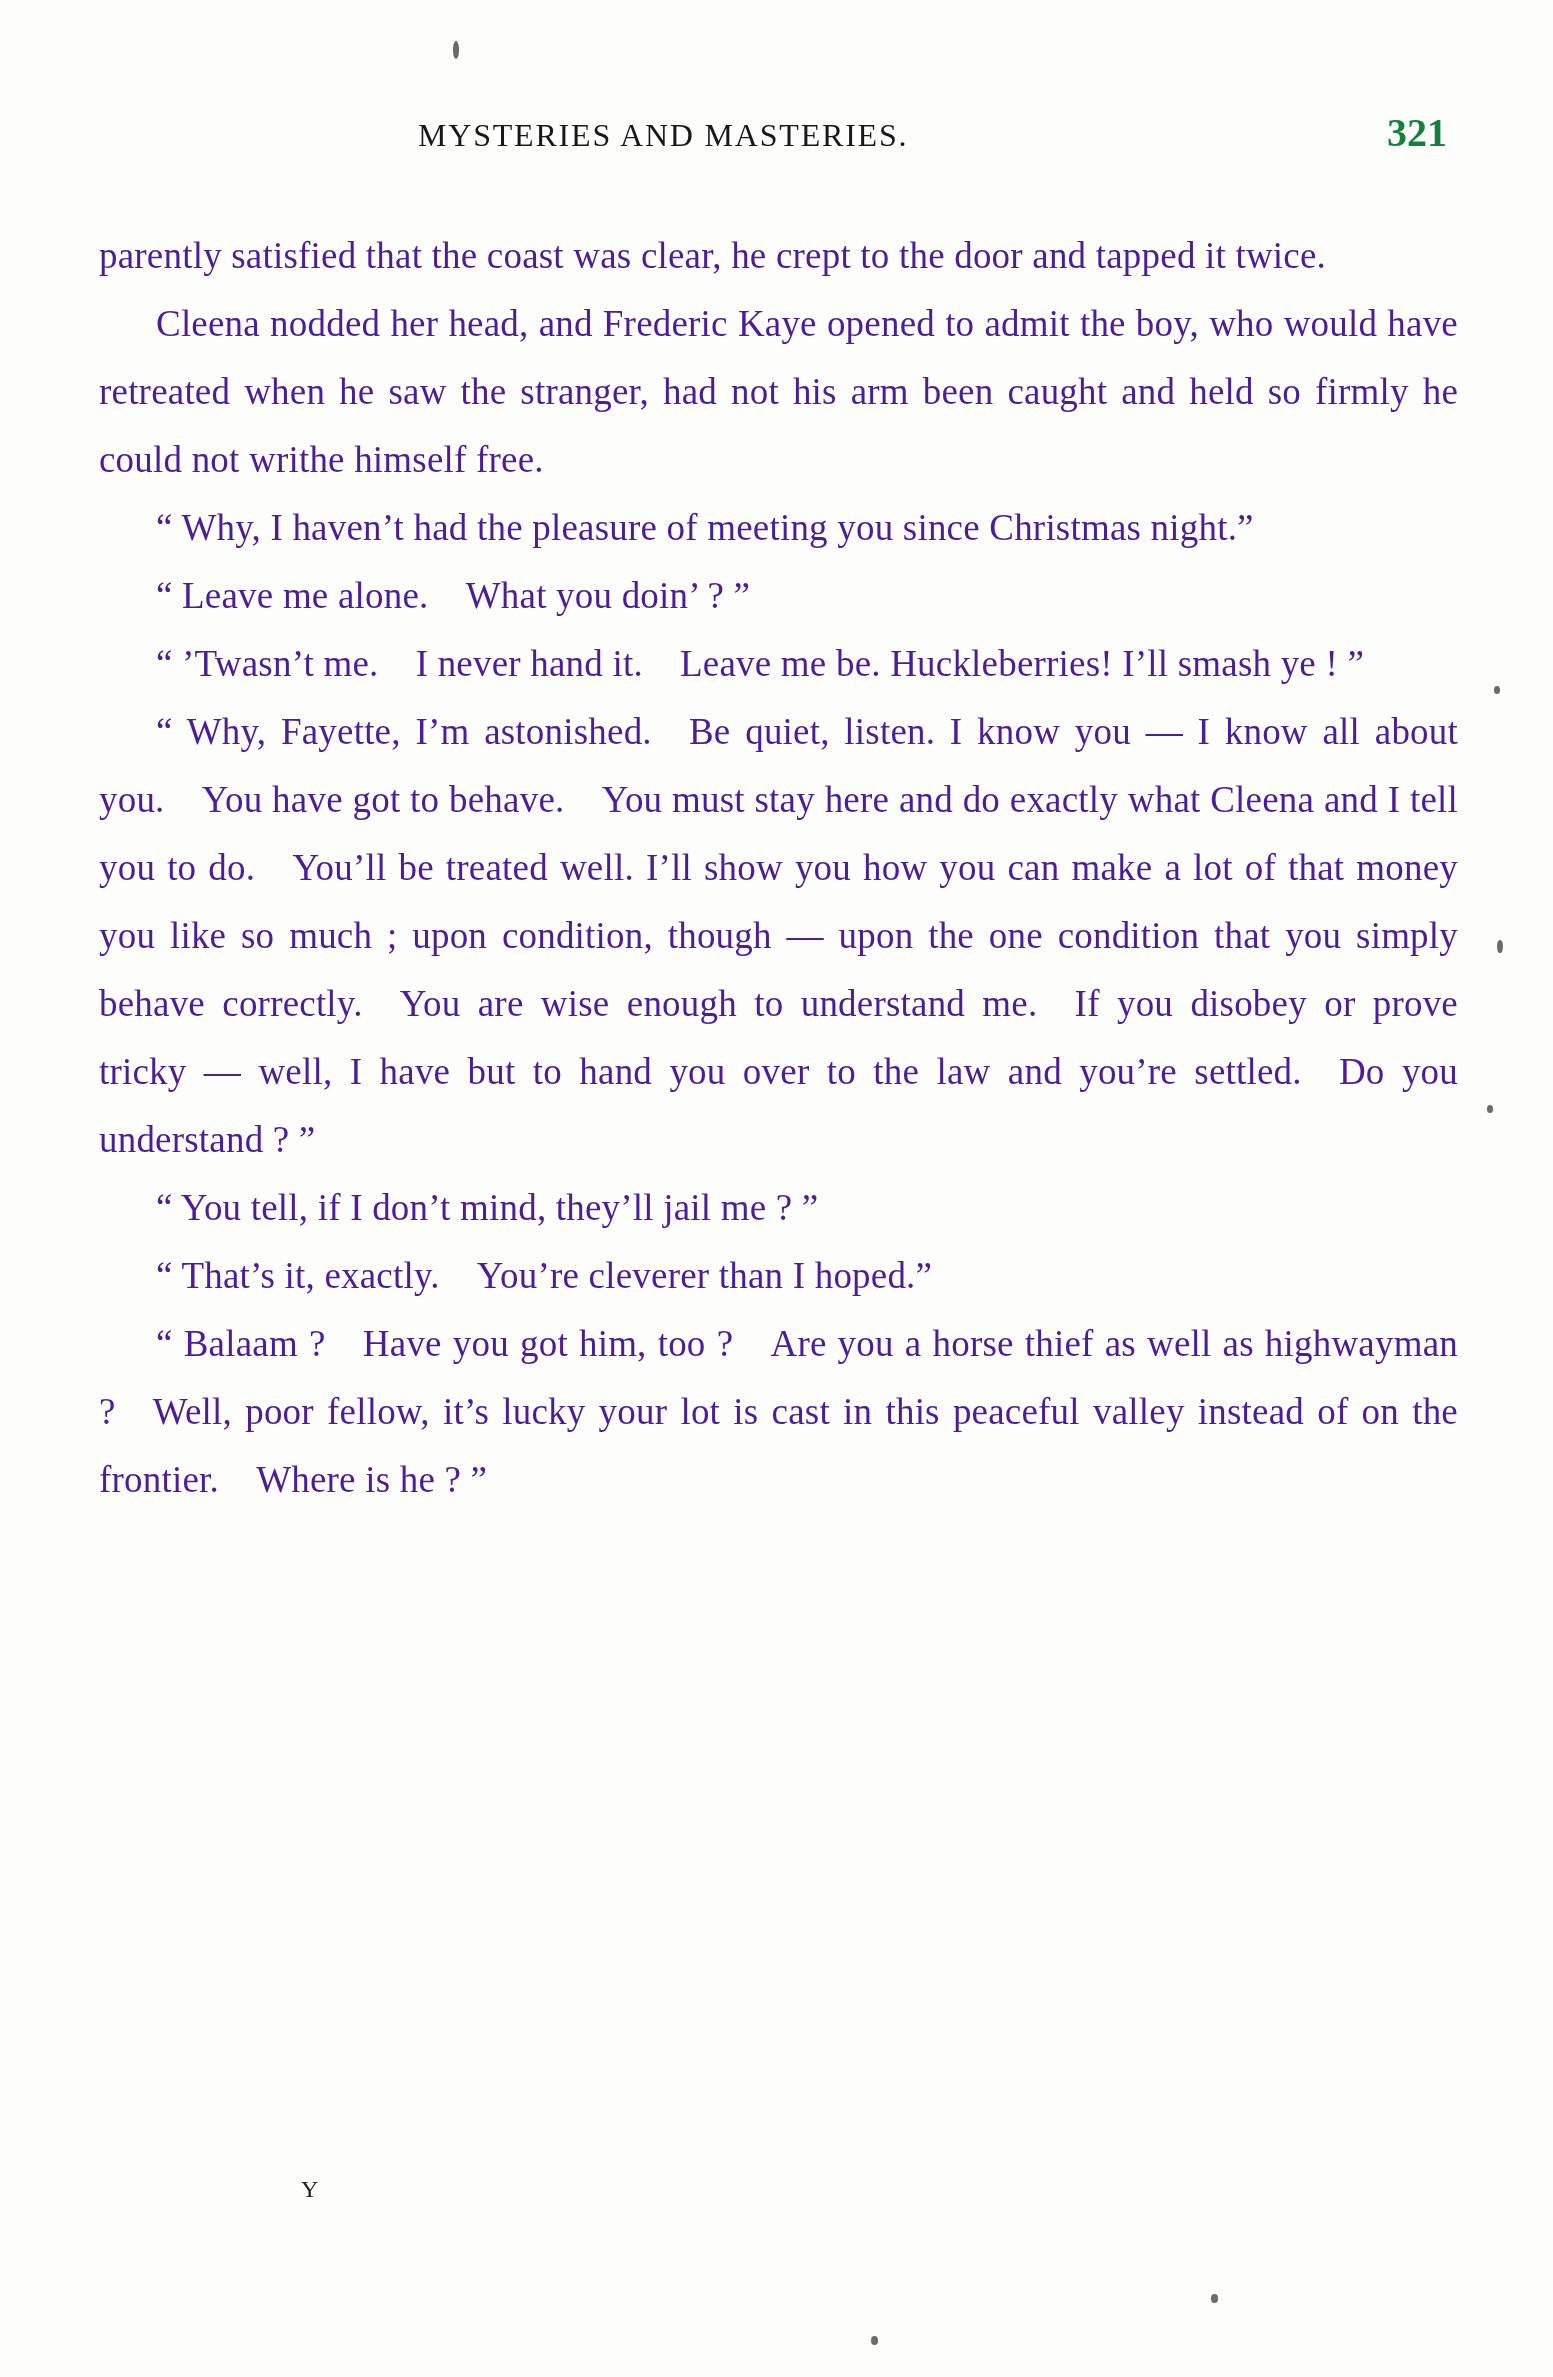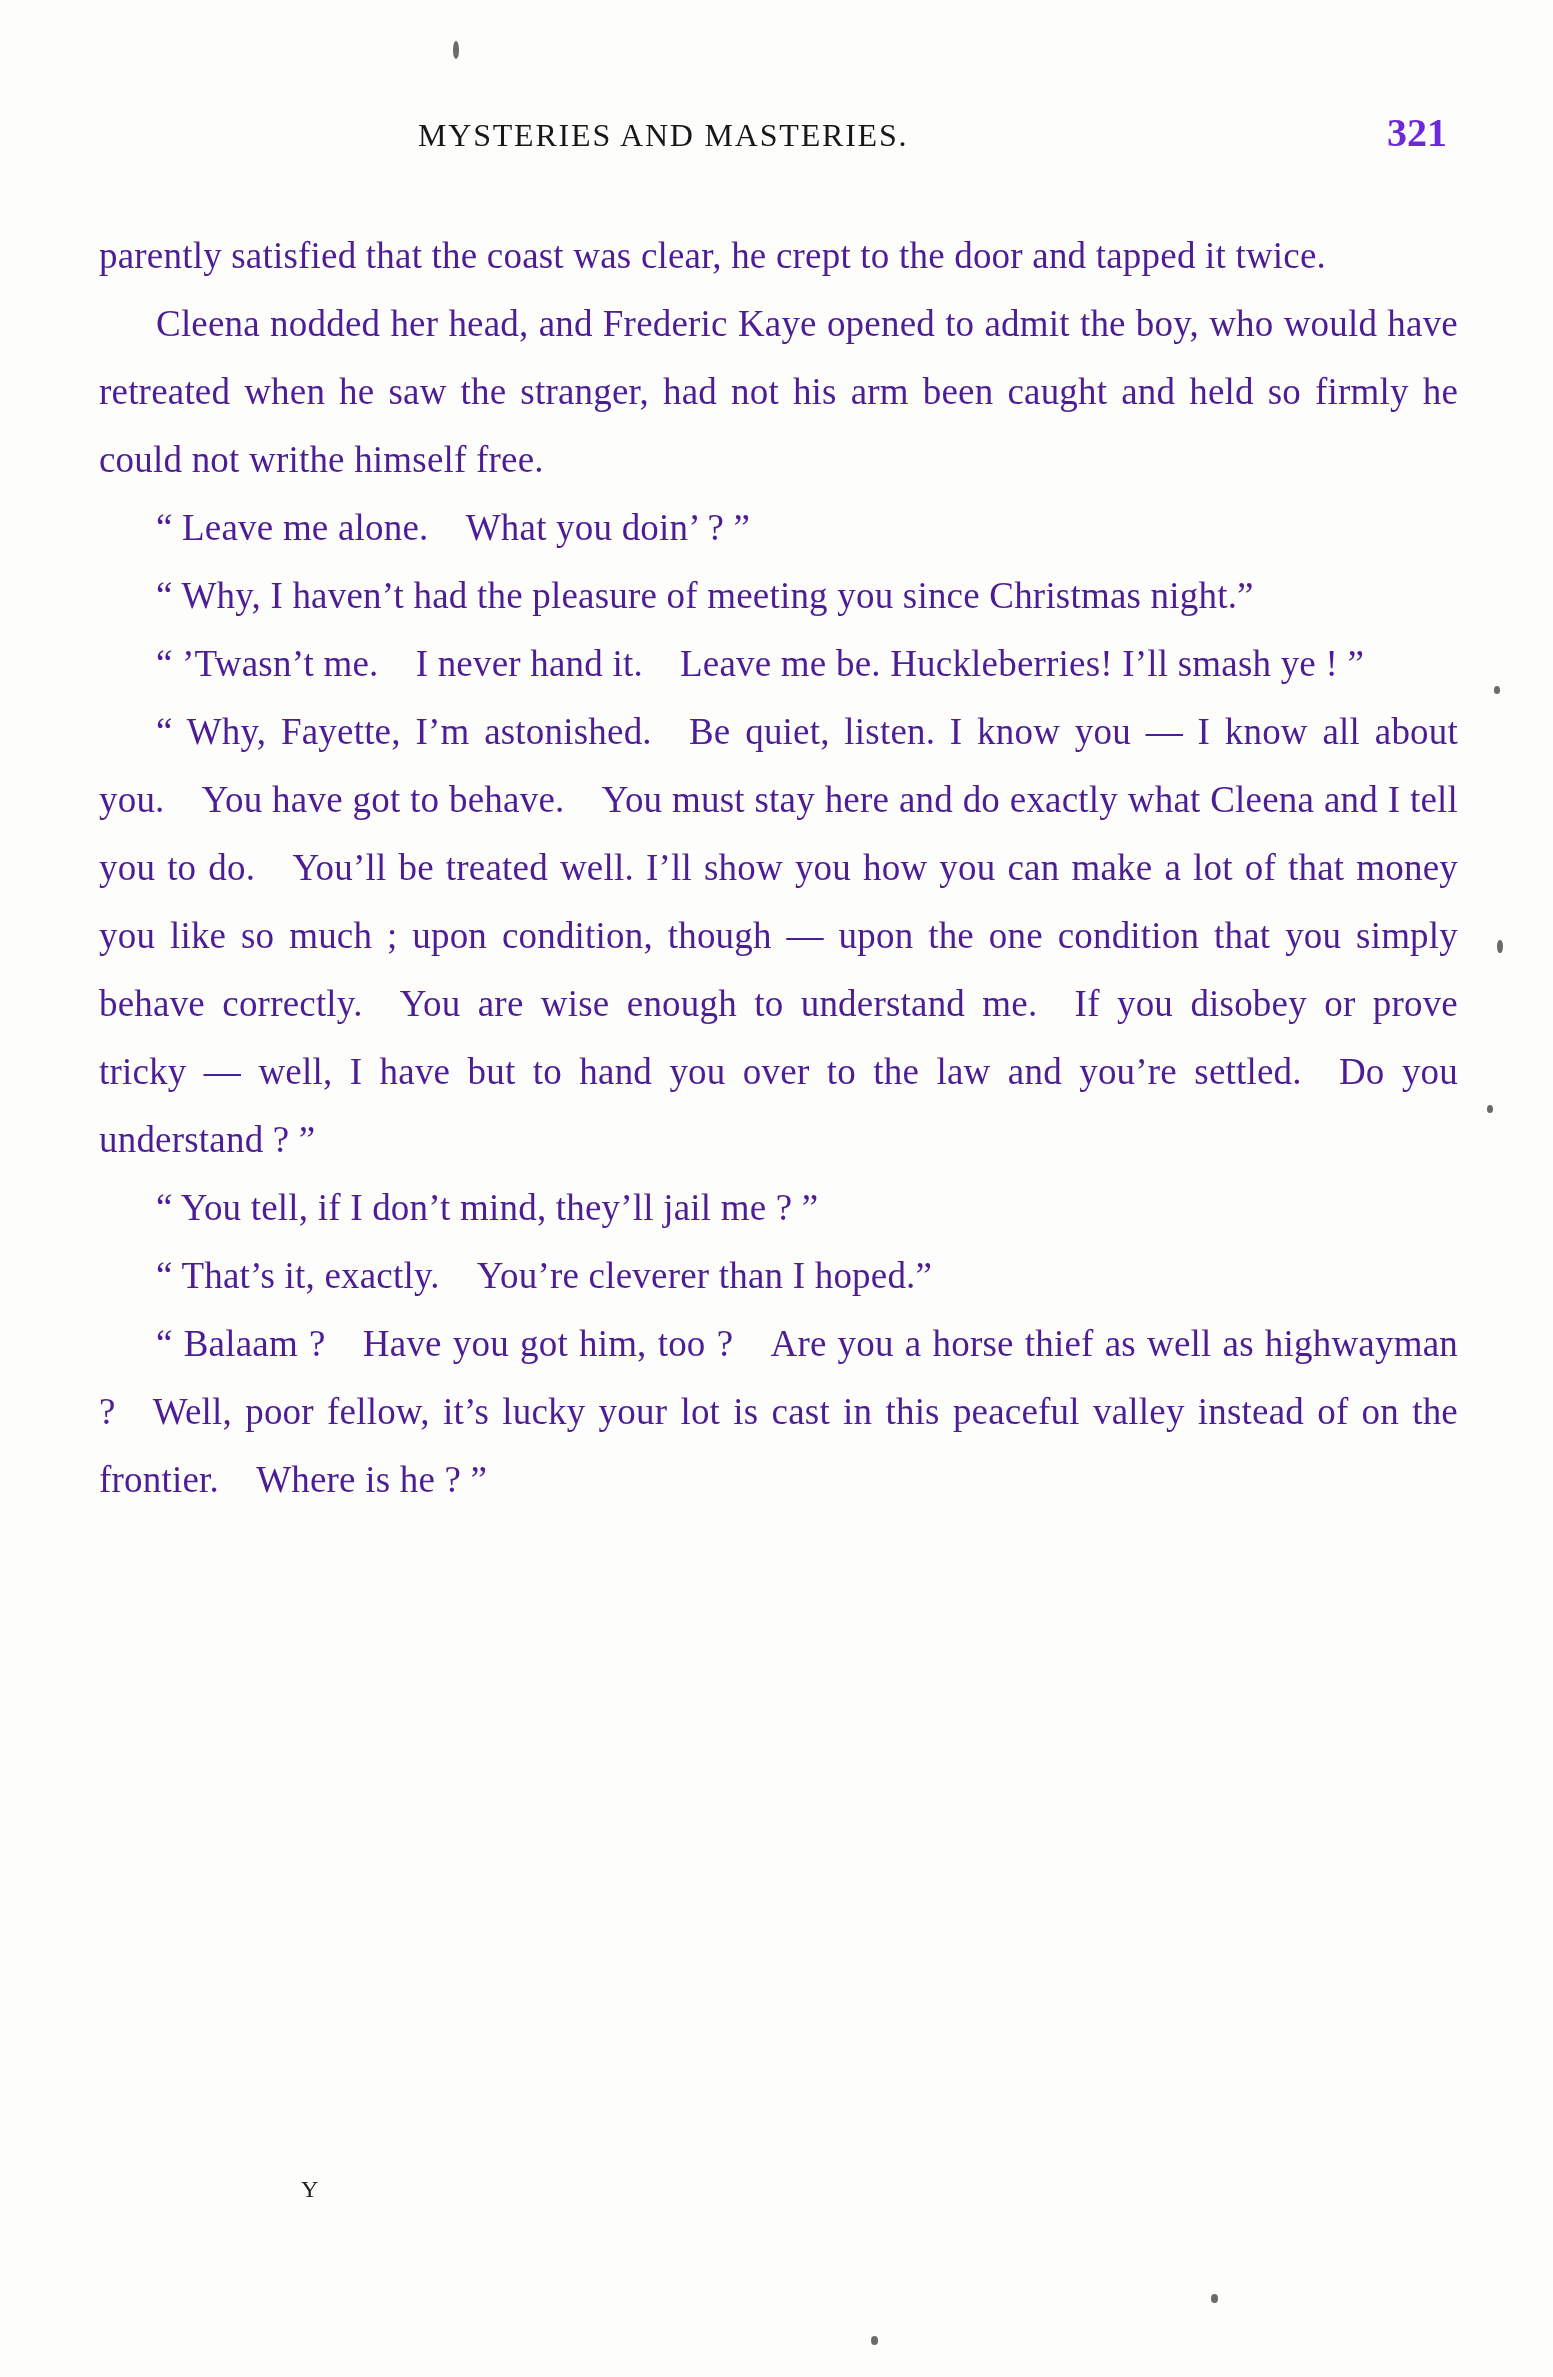--- a/index.html
+++ b/index.html
@@ -52,21 +52,21 @@
     font-size: 32px;
     letter-spacing: 1.8px;
     font-weight: 400;
     color: #17181a;
     white-space: nowrap;
   }
   .head-folio {
     font-family: "Liberation Serif", serif;
     font-size: 40px;
     font-weight: 700;
-    color: #6d28d9;
+    color: #15803d;
     letter-spacing: 0px;
   }
 
   .body-text p {
     margin: 0;
     font-size: 37px;
     line-height: 68px;
     text-align: justify;
     text-justify: inter-word;
     color: #4c1d95;
@@ -105,22 +105,22 @@
   <div class="content">
 
     <div class="running-head">
       <div class="head-title">MYSTERIES AND MASTERIES.</div>
       <div class="head-folio">321</div>
     </div>
 
     <div class="body-text">
       <p class="noindent">parently satisfied that the coast was clear, he crept to the door and tapped it twice.</p>
       <p class="indent">Cleena nodded her head, and Frederic Kaye opened to admit the boy, who would have retreated when he saw the stranger, had not his arm been caught and held so firmly he could not writhe himself free.</p>
+      <p class="indent">“ Why, I haven’t had the pleasure of meeting you since Christmas night.”</p>
       <p class="indent">“ Leave me alone. What you doin’ ? ”</p>
-      <p class="indent">“ Why, I haven’t had the pleasure of meeting you since Christmas night.”</p>
       <p class="indent">“ ’Twasn’t me. I never hand it. Leave me be. Huckleberries! I’ll smash ye ! ”</p>
       <p class="indent">“ Why, Fayette, I’m astonished. Be quiet, listen. I know you — I know all about you. You have got to behave. You must stay here and do exactly what Cleena and I tell you to do. You’ll be treated well. I’ll show you how you can make a lot of that money you like so much ; upon condition, though — upon the one condition that you simply behave correctly. You are wise enough to understand me. If you disobey or prove tricky — well, I have but to hand you over to the law and you’re settled. Do you understand ? ”</p>
       <p class="indent">“ You tell, if I don’t mind, they’ll jail me ? ”</p>
       <p class="indent">“ That’s it, exactly. You’re cleverer than I hoped.”</p>
       <p class="indent">“ Balaam ? Have you got him, too ? Are you a horse thief as well as highwayman ? Well, poor fellow, it’s lucky your lot is cast in this peaceful valley instead of on the frontier. Where is he ? ”</p>
     </div>
 
   </div>
 
   <div class="signature">Y</div>

